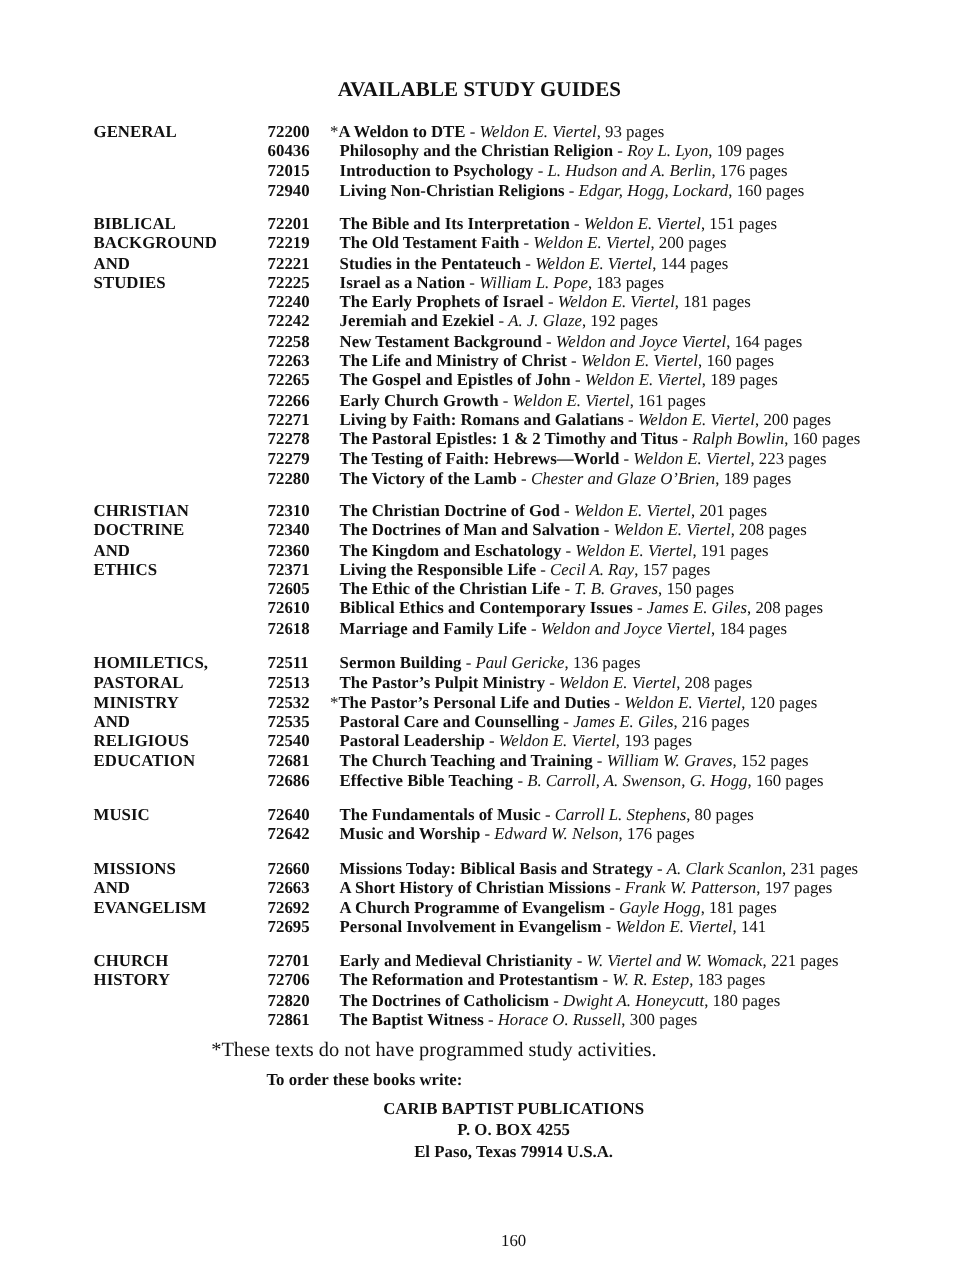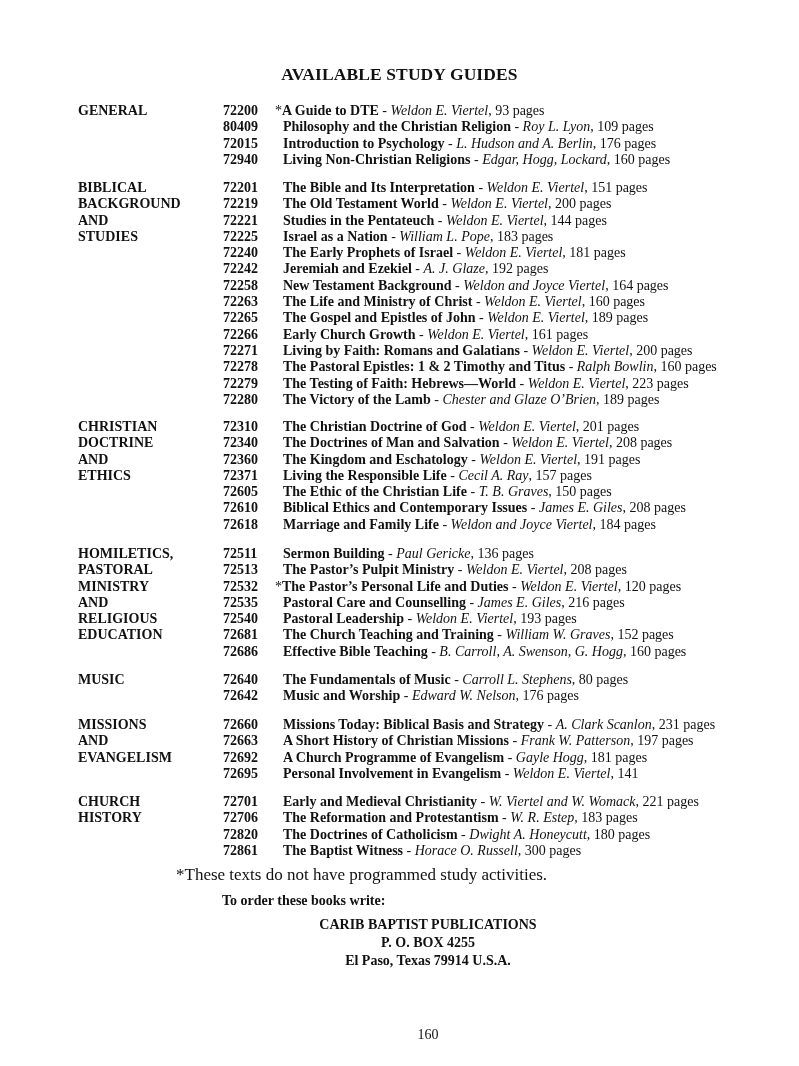--- a/index.html
+++ b/index.html
@@ -49,24 +49,24 @@
 <div class="page-title">AVAILABLE STUDY GUIDES</div>
 
 <div id="sections">
     <div class="section" style="top: 103px;">
       <div class="section-label">
         <div>GENERAL</div>
       </div>
       <div class="entries">
         <div class="entry">
           <span class="code">72200</span>
-          <span class="desc starred"><span>*</span><span class="title">A Guide to DTE</span><span style="white-space: pre;"> - </span><span class="author">Weldon E. Viertel</span><span style="white-space: pre;">, </span><span>93 pages</span></span>
-        </div>
-        <div class="entry">
-          <span class="code">80409</span>
+          <span class="desc starred"><span>*</span><span class="title">A Weldon to DTE</span><span style="white-space: pre;"> - </span><span class="author">Weldon E. Viertel</span><span style="white-space: pre;">, </span><span>93 pages</span></span>
+        </div>
+        <div class="entry">
+          <span class="code">60436</span>
           <span class="desc"><span class="title">Philosophy and the Christian Religion</span><span style="white-space: pre;"> - </span><span class="author">Roy L. Lyon</span><span style="white-space: pre;">, </span><span>109 pages</span></span>
         </div>
         <div class="entry">
           <span class="code">72015</span>
           <span class="desc"><span class="title">Introduction to Psychology</span><span style="white-space: pre;"> - </span><span class="author">L. Hudson and A. Berlin</span><span style="white-space: pre;">, </span><span>176 pages</span></span>
         </div>
         <div class="entry">
           <span class="code">72940</span>
           <span class="desc"><span class="title">Living Non-Christian Religions</span><span style="white-space: pre;"> - </span><span class="author">Edgar, Hogg, Lockard</span><span style="white-space: pre;">, </span><span>160 pages</span></span>
         </div>
@@ -79,21 +79,21 @@
         <div>AND</div>
         <div>STUDIES</div>
       </div>
       <div class="entries">
         <div class="entry">
           <span class="code">72201</span>
           <span class="desc"><span class="title">The Bible and Its Interpretation</span><span style="white-space: pre;"> - </span><span class="author">Weldon E. Viertel</span><span style="white-space: pre;">, </span><span>151 pages</span></span>
         </div>
         <div class="entry">
           <span class="code">72219</span>
-          <span class="desc"><span class="title">The Old Testament World</span><span style="white-space: pre;"> - </span><span class="author">Weldon E. Viertel</span><span style="white-space: pre;">, </span><span>200 pages</span></span>
+          <span class="desc"><span class="title">The Old Testament Faith</span><span style="white-space: pre;"> - </span><span class="author">Weldon E. Viertel</span><span style="white-space: pre;">, </span><span>200 pages</span></span>
         </div>
         <div class="entry">
           <span class="code">72221</span>
           <span class="desc"><span class="title">Studies in the Pentateuch</span><span style="white-space: pre;"> - </span><span class="author">Weldon E. Viertel</span><span style="white-space: pre;">, </span><span>144 pages</span></span>
         </div>
         <div class="entry">
           <span class="code">72225</span>
           <span class="desc"><span class="title">Israel as a Nation</span><span style="white-space: pre;"> - </span><span class="author">William L. Pope</span><span style="white-space: pre;">, </span><span>183 pages</span></span>
         </div>
         <div class="entry">

